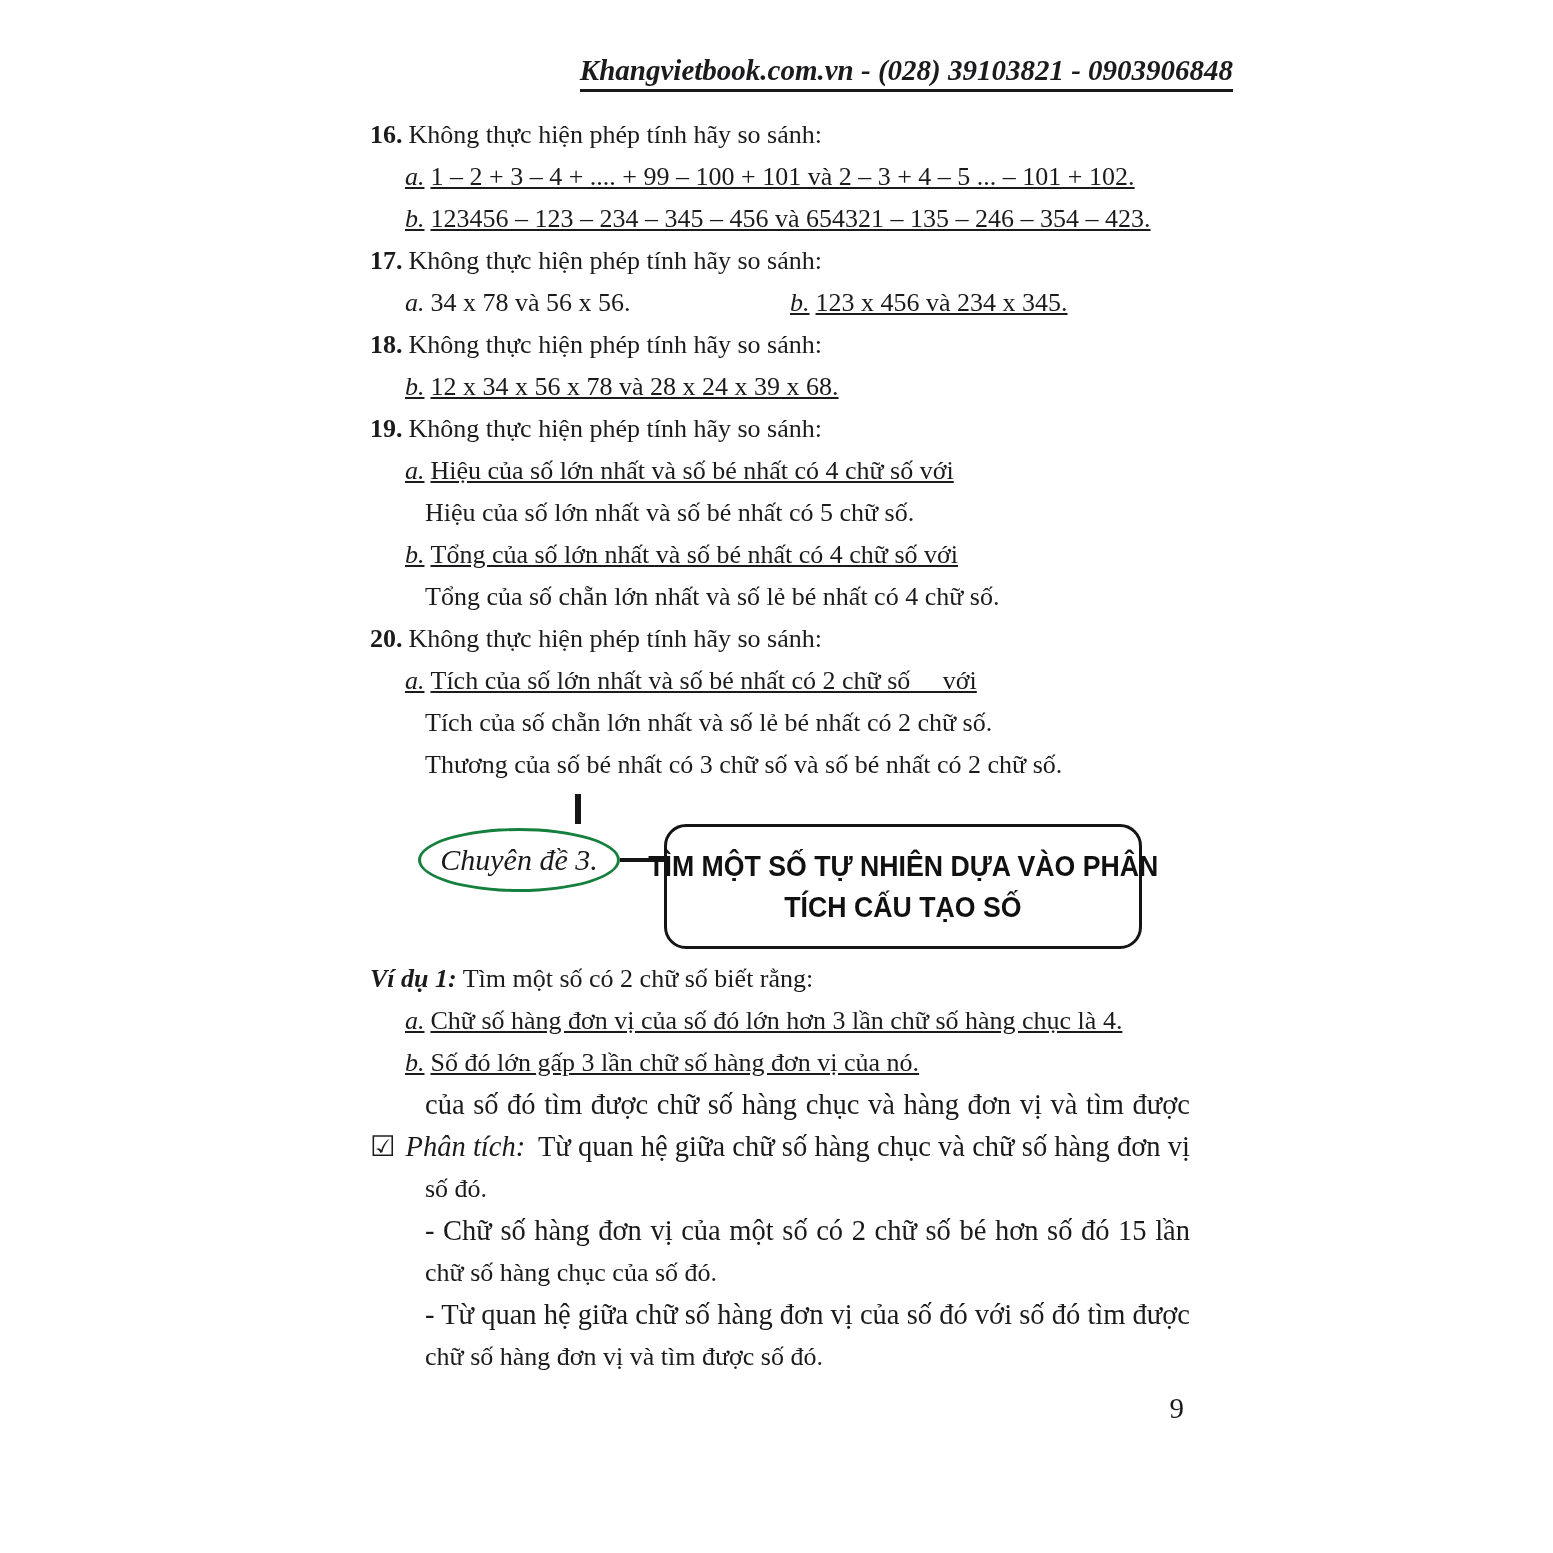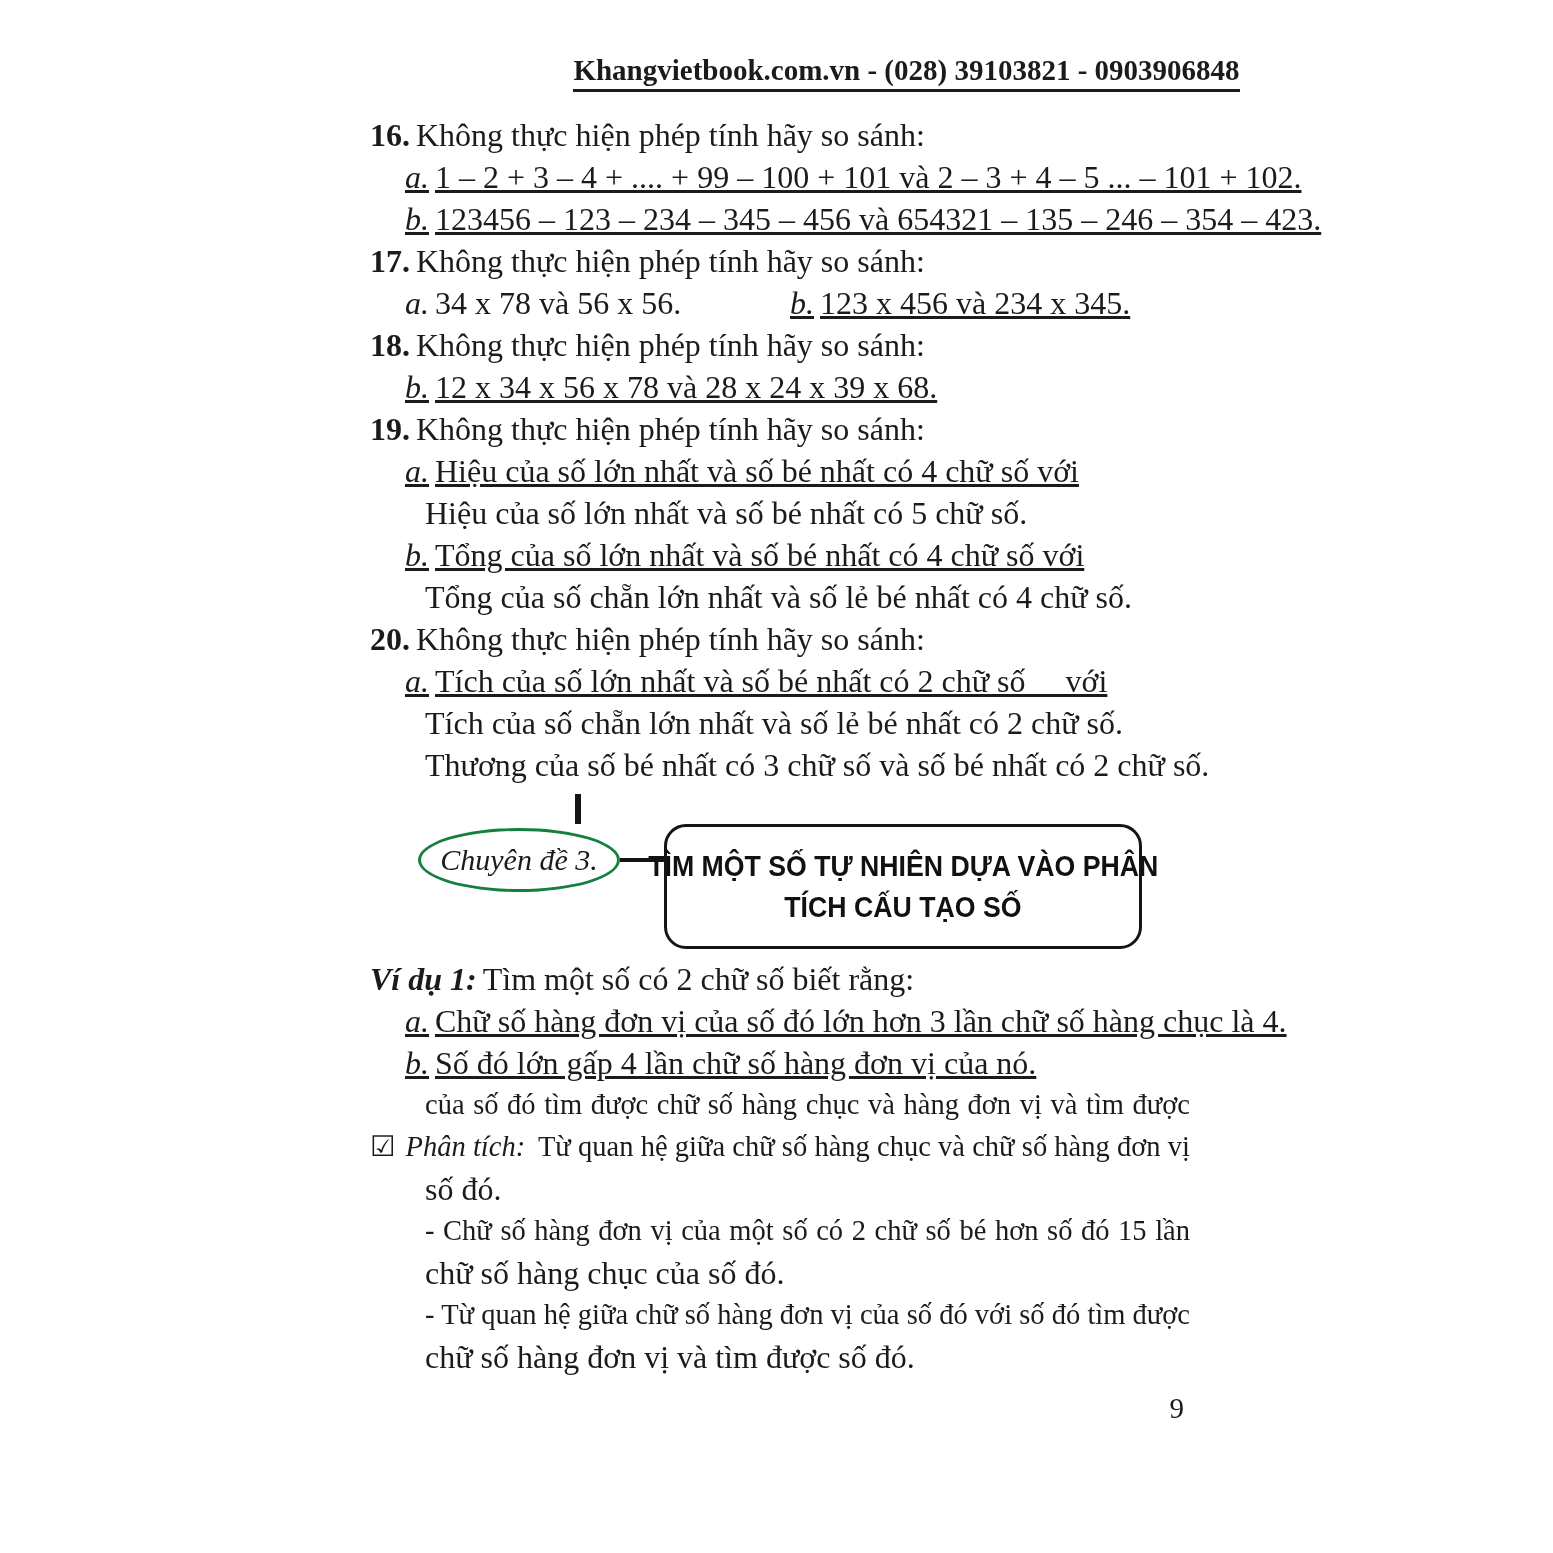--- a/index.html
+++ b/index.html
@@ -4,25 +4,25 @@
 <style>
   html,body { margin:0; padding:0; background:#e8e8e8; }
   .page {
     width:1553px; height:1553px; background:#ffffff; margin:0 auto;
     font-family:"Liberation Serif", serif; color:#1b1b1d;
     position:relative; box-sizing:border-box; overflow:hidden;
   }
   .header { padding-top:54px; text-align:center; }
   .header-text {
     display:inline-block; position:relative; left:130px;
-    font-weight:700; font-size:29px;
+    font-weight:700; font-style:italic; font-size:29px;
     border-bottom:3px solid #1b1b1d; padding-bottom:2px;
   }
   .content { margin:22px 363px 0 370px; }
-  .line { font-size:32px; line-height:42px; white-space:nowrap; }
+  .line { font-size:26px; line-height:42px; white-space:nowrap; }
   .sub  { padding-left:35px;text-decoration:underline; }
   .sub2 { padding-left:55px; }
   .just {
     font-size:28.5px; line-height:42px; padding-left:55px;
     text-align:justify; text-align-last:justify; white-space:normal;
   }
   .just.hang { padding-left:0; }
   .num { font-weight:700; padding-right:6px; }
   .lbl { font-style:italic; padding-right:6px; }
   .bi  { font-weight:700; font-style:italic; padding-right:6px; }
@@ -94,21 +94,21 @@
       <div class="connector"></div>
       <div class="cbox">
         <span class="bt">TÌM MỘT SỐ TỰ NHIÊN DỰA VÀO PHÂN</span>
         <span class="bt">TÍCH CẤU TẠO SỐ</span>
       </div>
     </div>
 
     <div class="example">
       <div class="line"><span class="bi">Ví dụ 1:</span><span>Tìm một số có 2 chữ số biết rằng:</span></div>
       <div class="line sub"><span class="lbl">a.</span><span>Chữ số hàng đơn vị của số đó lớn hơn 3 lần chữ số hàng chục là 4.</span></div>
-      <div class="line sub"><span class="lbl">b.</span><span>Số đó lớn gấp 4 lần chữ số hàng đơn vị của nó.</span></div>
+      <div class="line sub"><span class="lbl">b.</span><span>Số đó lớn gấp 3 lần chữ số hàng đơn vị của nó.</span></div>
 
       <div class="just"><span>của số đó tìm được chữ số hàng chục và hàng đơn vị và tìm được</span></div>
       <div class="just hang"><span class="cb">☑</span><span class="lbl">Phân tích:</span> <span>Từ quan hệ giữa chữ số hàng chục và chữ số hàng đơn vị</span></div>
       <div class="line sub2"><span>số đó.</span></div>
 
       <div class="just"><span>- Chữ số hàng đơn vị của một số có 2 chữ số bé hơn số đó 15 lần</span></div>
       <div class="line sub2"><span>chữ số hàng chục của số đó.</span></div>
 
       <div class="just"><span>- Từ quan hệ giữa chữ số hàng đơn vị của số đó với số đó tìm được</span></div>
       <div class="line sub2"><span>chữ số hàng đơn vị và tìm được số đó.</span></div>

